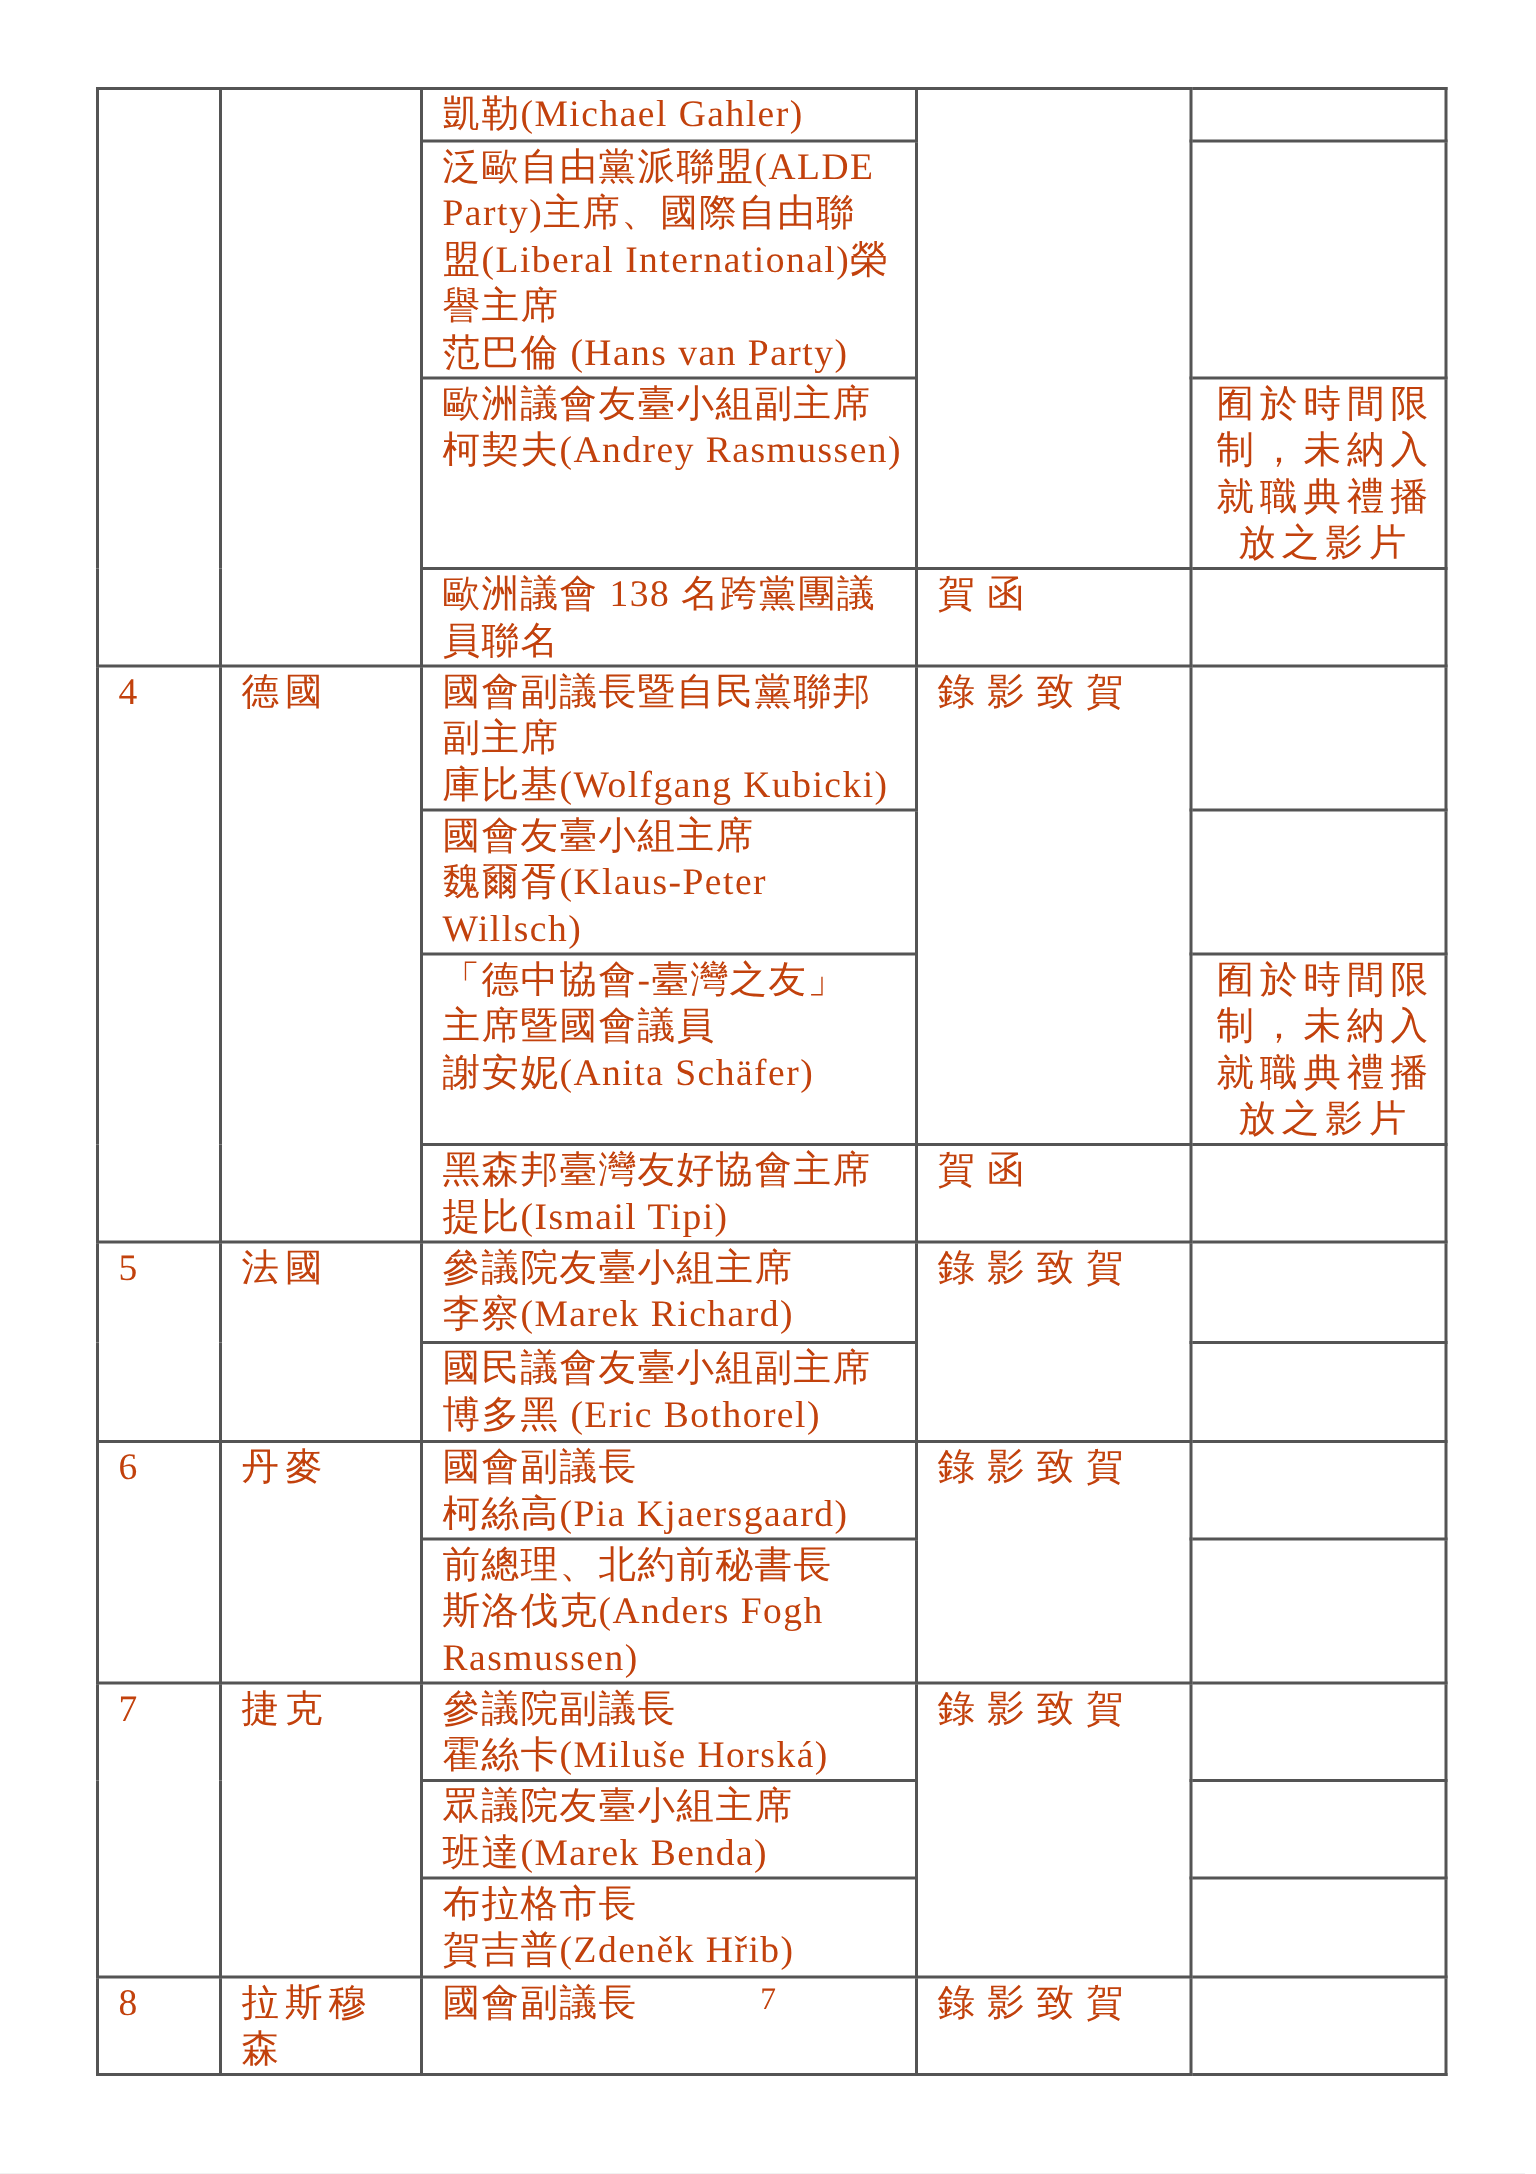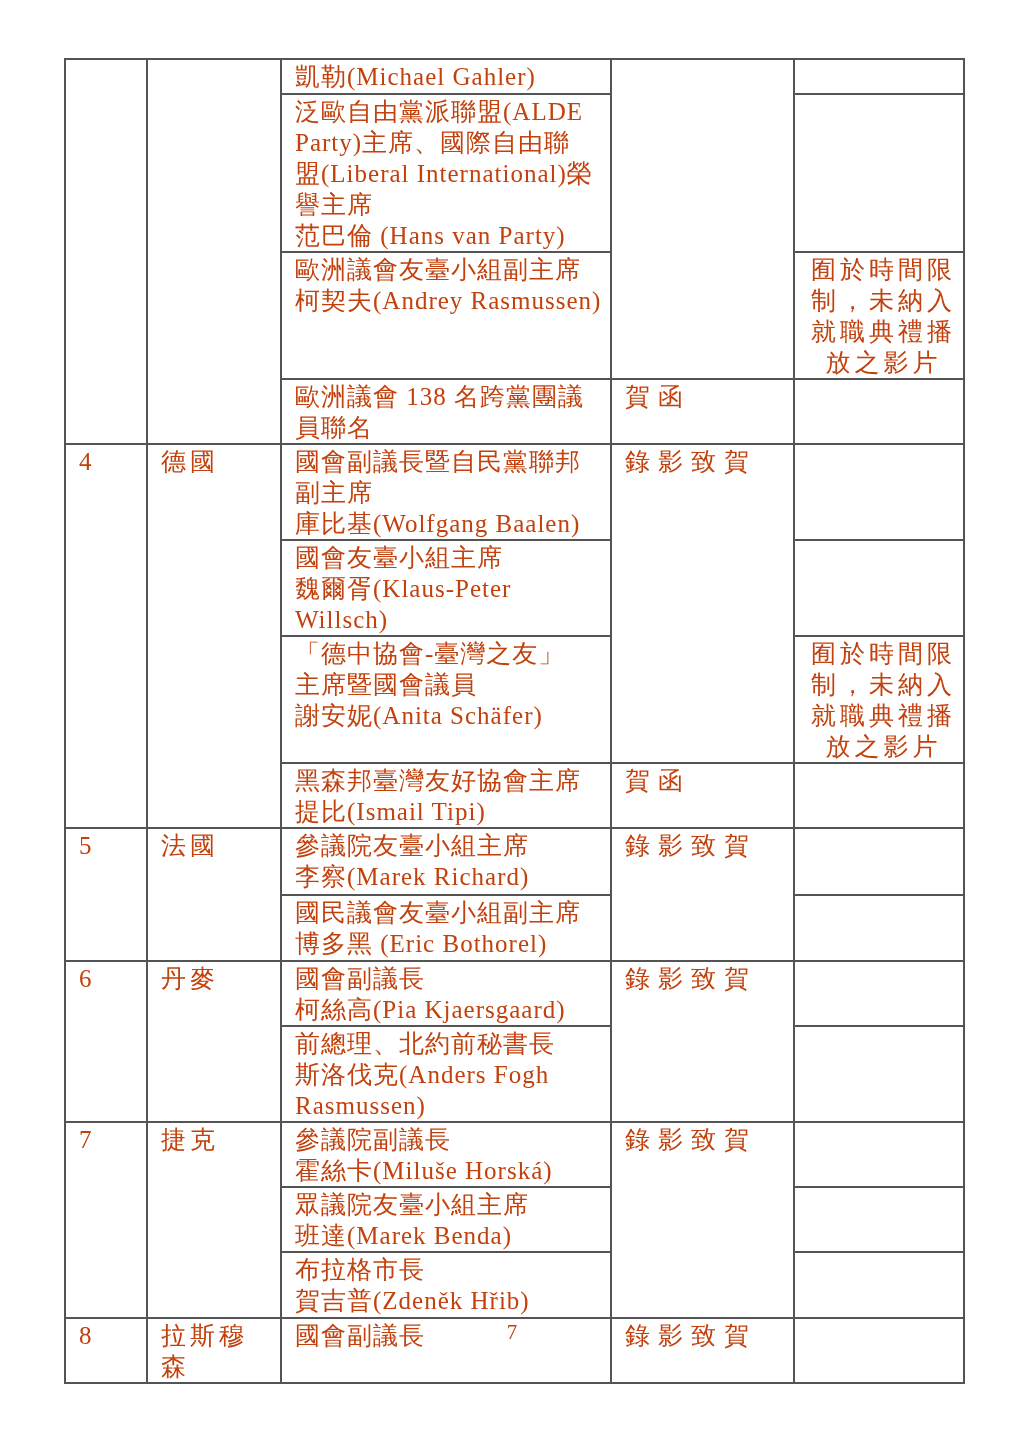--- a/index.html
+++ b/index.html
@@ -86,21 +86,21 @@
 員聯名</td>
       <td class="c4">賀函</td>
       <td class="c5"></td>
     </tr>
 
     <tr style="height:93px">
       <td class="c1" rowspan="4">4</td>
       <td class="c2" rowspan="4">德國</td>
       <td class="c3">國會副議長暨自民黨聯邦
 副主席
-庫比基(Wolfgang Baalen)</td>
+庫比基(Wolfgang Kubicki)</td>
       <td class="c4" rowspan="3">錄影致賀</td>
       <td class="c5"></td>
     </tr>
     <tr style="height:93px">
       <td class="c3">國會友臺小組主席
 魏爾胥(Klaus-Peter
 Willsch)</td>
       <td class="c5"></td>
     </tr>
     <tr style="height:122px">

